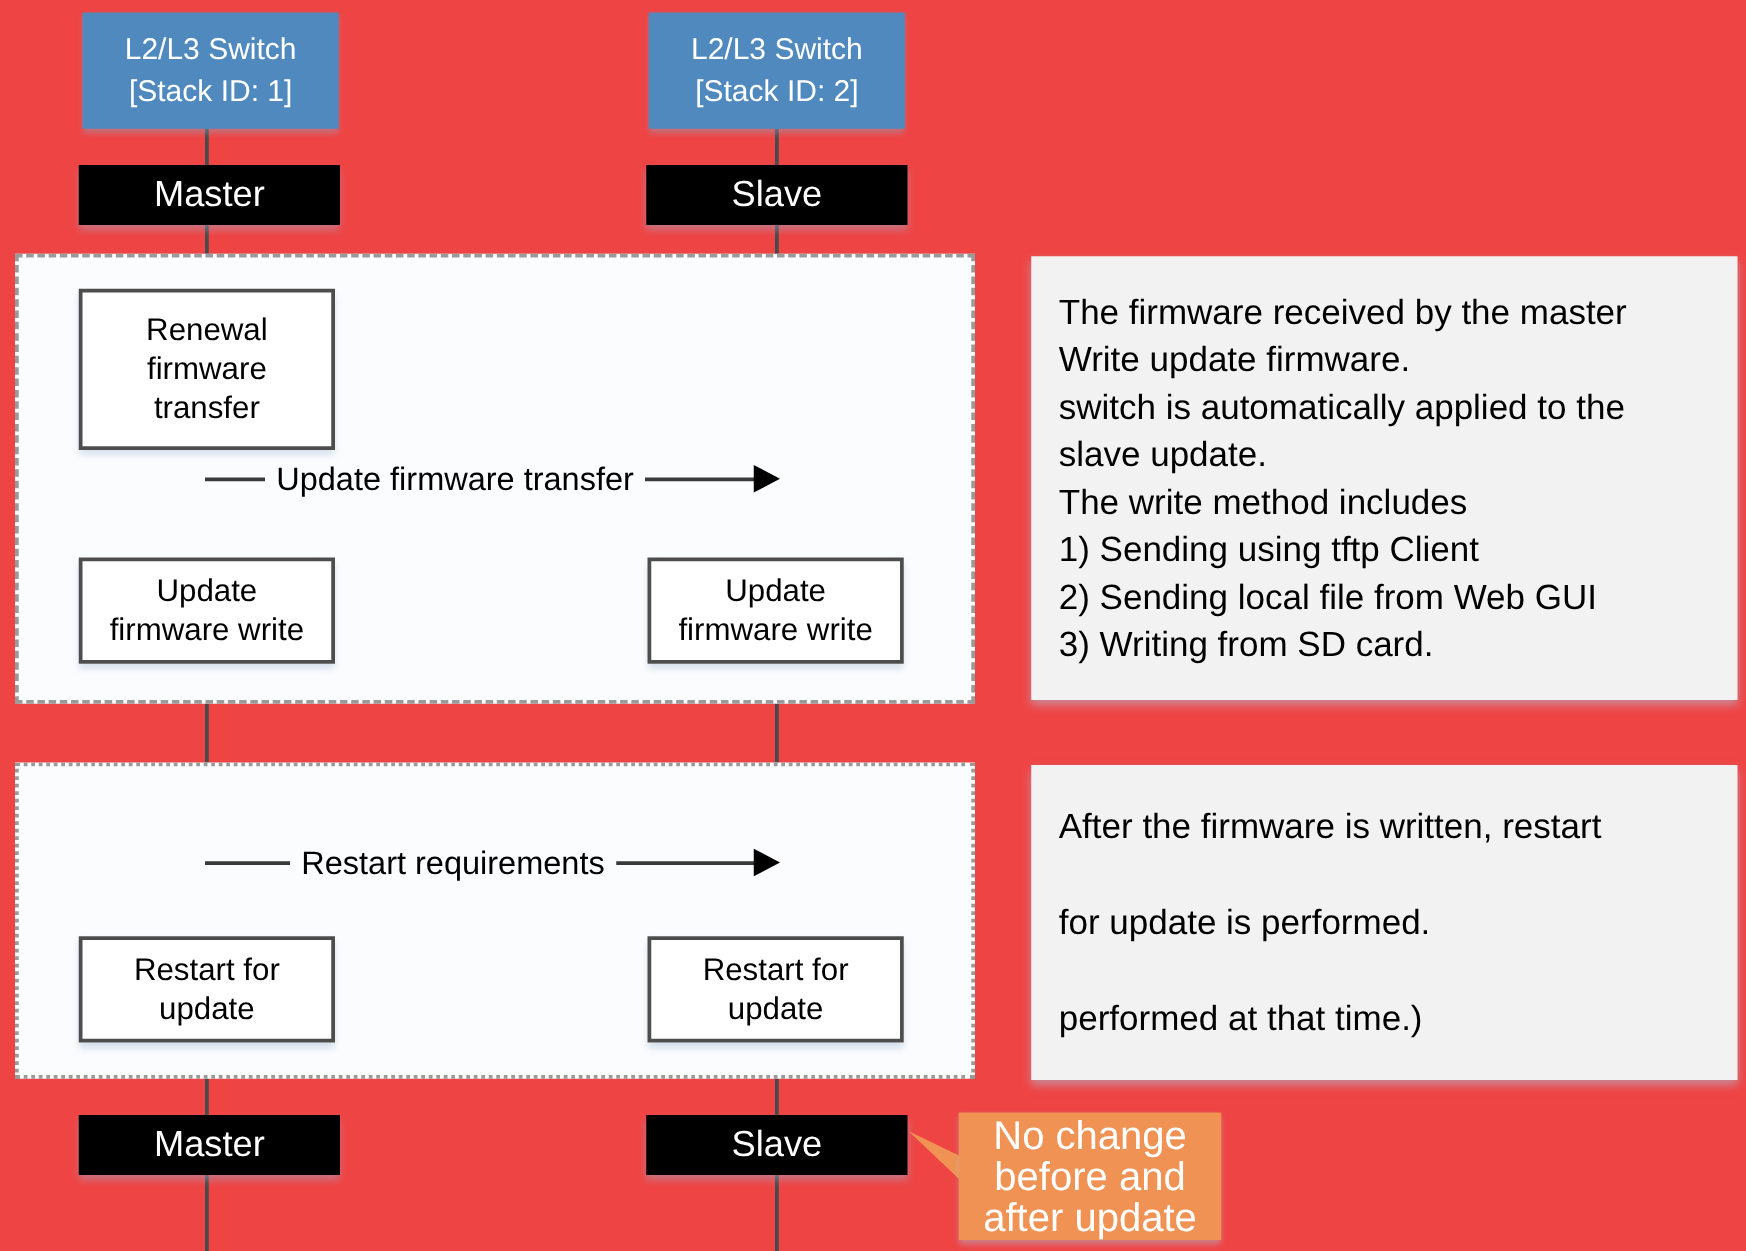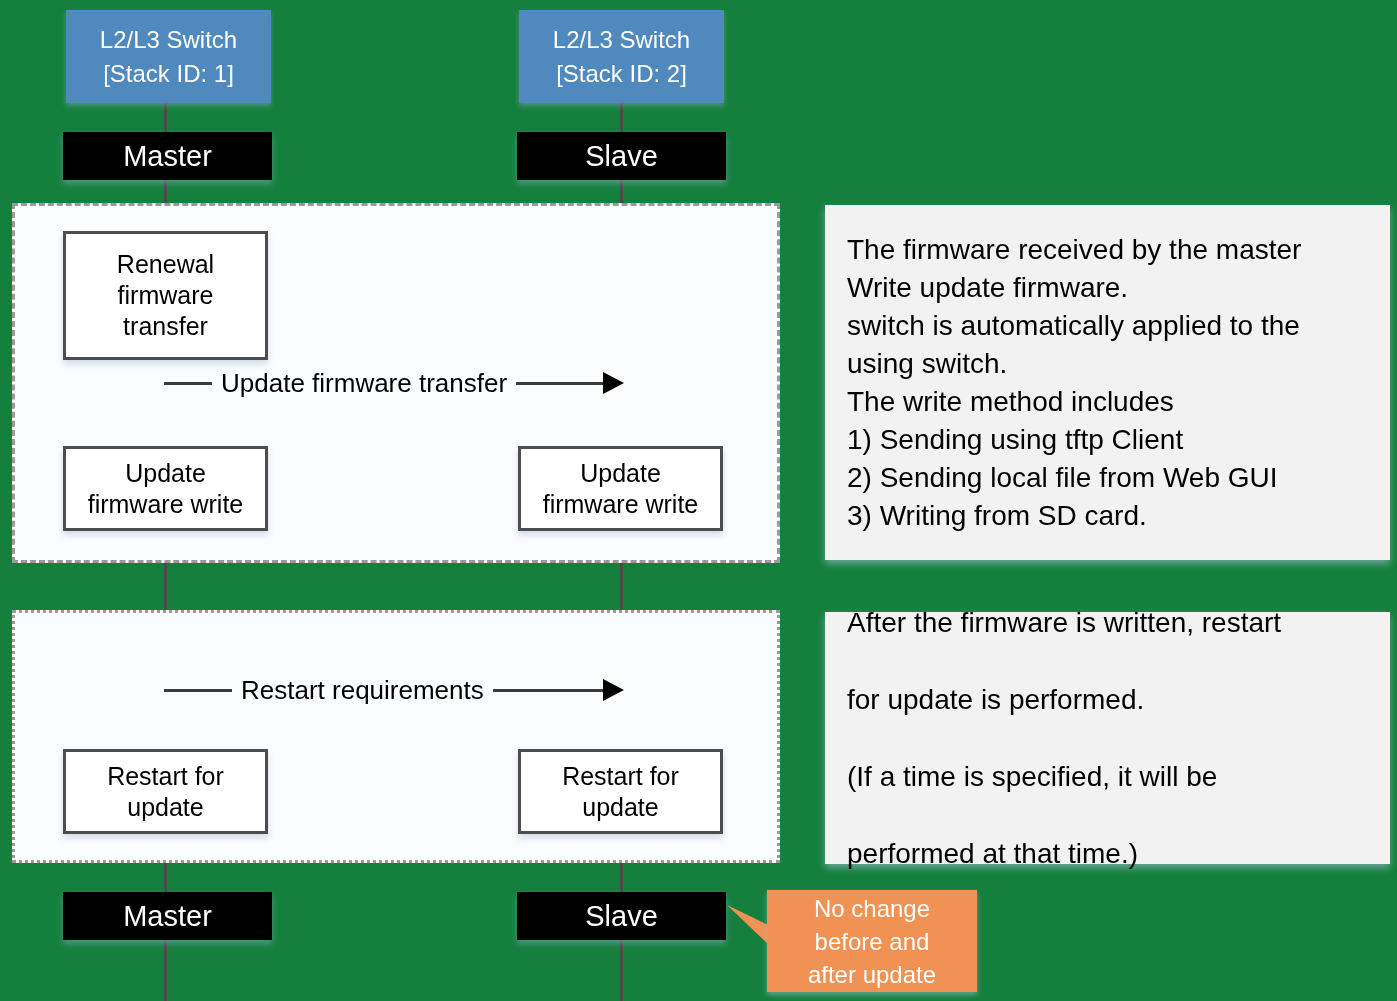--- a/index.html
+++ b/index.html
@@ -9,21 +9,21 @@
   }
   body {
     font-family: "Liberation Sans", sans-serif;
     -webkit-font-smoothing: antialiased;
   }
   #canvas {
     position: relative;
     width: 1397px;
     height: 1001px;
     overflow: hidden;
-    background: #15803d;
+    background: #ef4444;
   }
 
   
   .lifeline {
     position: absolute;
     width: 3px;
     background: #4a4a4a;
   }
 
   
@@ -134,21 +134,21 @@
     position: absolute;
   }
   .callout .callout-body {
     position: absolute;
     left: 40px;
     top: 0;
     width: 210px;
     height: 102px;
     background: #f09254;
     color: #ffffff;
-    font-size: 24px;
+    font-size: 32px;
     line-height: 33px;
     text-align: center;
     display: flex;
     flex-direction: column;
     align-items: center;
     justify-content: center;
     box-shadow: 0 3px 5px rgba(170,195,220,0.5);
   }
   .callout .callout-tail {
     position: absolute;
@@ -241,31 +241,30 @@
     <span>Master</span>
   </div>
   <div class="role-bar" style="left:517px; top:892px; width:209px; height:48px;">
     <span>Slave</span>
   </div>
 
   <div class="note-panel" style="left:825px; top:205px; width:565px; height:355px;">
     <div class="note-line">The firmware received by the master</div>
     <div class="note-line">Write update firmware.</div>
     <div class="note-line">switch is automatically applied to the</div>
-    <div class="note-line">using switch.</div>
+    <div class="note-line">slave update.</div>
     <div class="note-line">The write method includes</div>
     <div class="note-line">1) Sending using tftp Client</div>
     <div class="note-line">2) Sending local file from Web GUI</div>
     <div class="note-line">3) Writing from SD card.</div>
   </div>
 
   <div class="note-panel centered-vert" style="left:825px; top:612px; width:565px; height:252px;">
     <div class="note-line">After the firmware is written, restart</div>
     <div class="note-line">for update is performed.</div>
-    <div class="note-line">(If a time is specified, it will be</div>
     <div class="note-line">performed at that time.)</div>
   </div>
 
   <div class="callout" style="left:727px; top:890px; width:250px; height:102px;">
     <svg class="callout-tail" viewBox="0 0 60 102" preserveAspectRatio="none">
       <polygon points="0,15 60,44 60,72" fill="#f09254"></polygon>
     </svg>
     <div class="callout-body">
       <span>No change</span>
       <span>before and</span>

